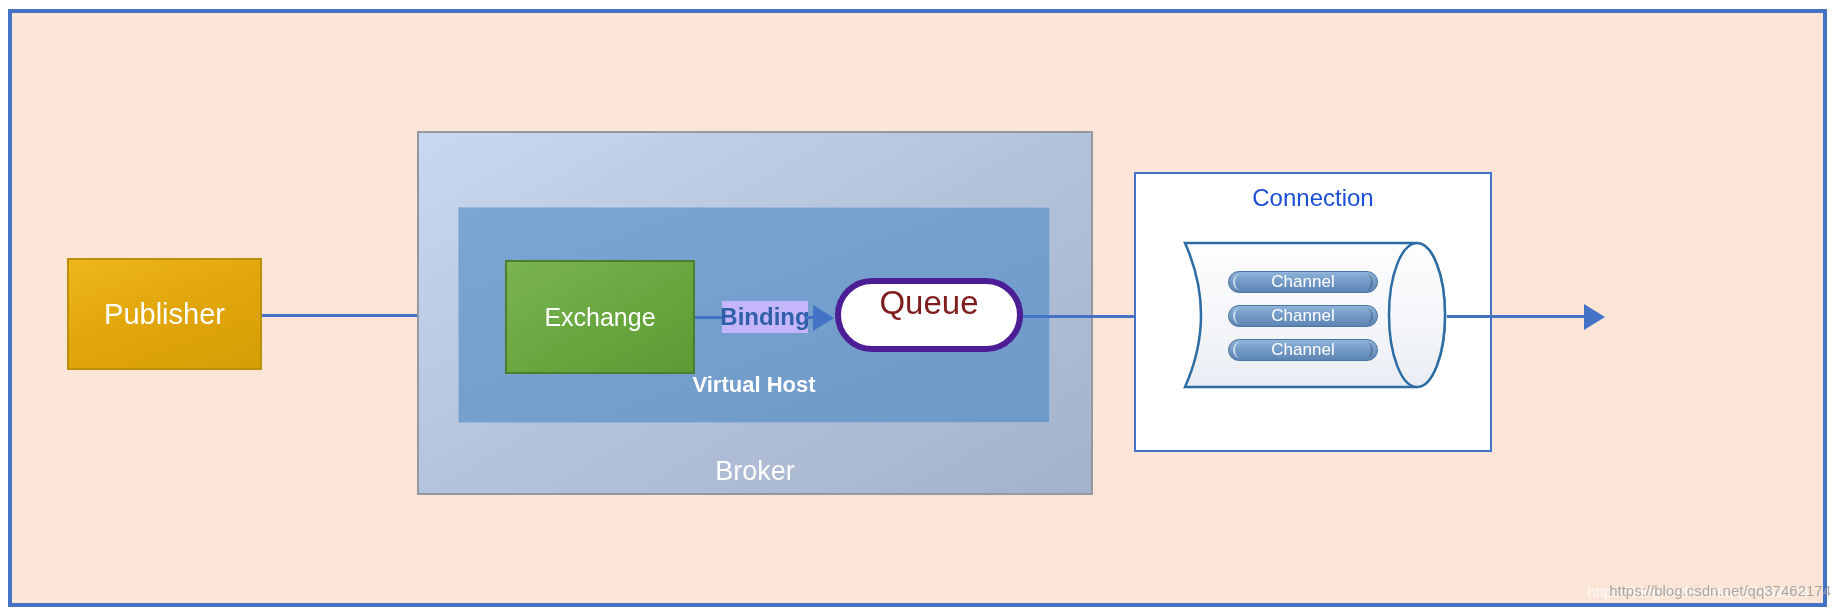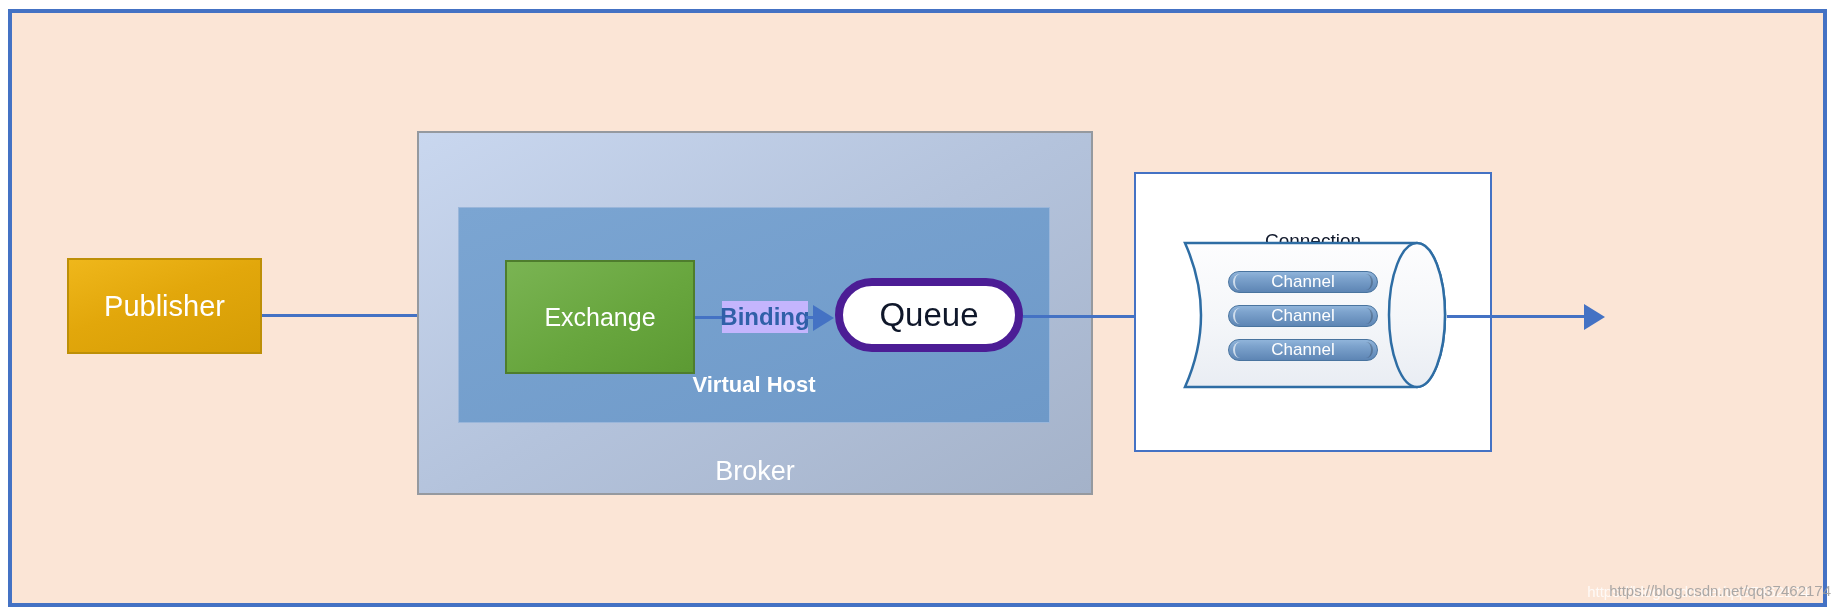--- a/index.html
+++ b/index.html
@@ -18,21 +18,21 @@
     border:4px solid #4472C4;
     background:#FBE5D6;
   }
 
   
   .node{
     display:flex;align-items:center;justify-content:center;
     color:#ffffff;
   }
   .publisher{
-    left:67px;top:258px;width:195px;height:96px;
+    left:67px;top:258px;width:195px;height:112px;
     background:linear-gradient(160deg,#EFB71B 0%,#E2A70B 45%,#D59D05 100%);
     border:2px solid #BD8F07;
     font-size:29px;
   }
   .consumer{
     left:1607px;top:259px;width:192px;height:114px;
     background:linear-gradient(155deg,#E5833B 0%,#DB7226 50%,#CC6318 100%);
     border:2px solid #B25817;
     font-size:28px;
   }
@@ -67,33 +67,33 @@
   .binding{
     left:722px;top:301px;width:86px;height:32px;
     background:#c4b5fd;
     color:#3060A8;font-size:24px;font-weight:bold;
     display:flex;align-items:center;justify-content:center;
   }
 
   .queue{
     left:835px;top:278px;width:188px;height:74px;
     background:#ffffff;
-    border:8px solid #4c1d95;border-radius:37px;
-    color:#0f172a;font-size:33px;
-    display:flex;align-items:center;justify-content:center;
+    border:6px solid #4c1d95;border-radius:37px;
+    color:#7f1d1d;font-size:33px;
+    display:flex;justify-content:center;
   }
 
   .connection{
     left:1134px;top:172px;width:358px;height:280px;
     background:#ffffff;
     border:2px solid #4472C4;
   }
   .connection-title{
     position:absolute;left:0;right:0;top:10px;
-    text-align:center;color:#0f172a;font-size:19px;margin-top:46px;
+    text-align:center;color:#1d4ed8;font-size:24px;
   }
 
   .cylinder-svg{left:1183px;top:241px;width:266px;height:148px;}
 
   .channel{
     left:1228px;width:150px;height:22px;
     background:linear-gradient(180deg,#90B4DA 0%,#7DA3CD 30%,#5D85B4 100%);
     border:1px solid #49749F;border-radius:11px;
     color:#ffffff;font-size:17px;line-height:20px;
     text-align:center;

